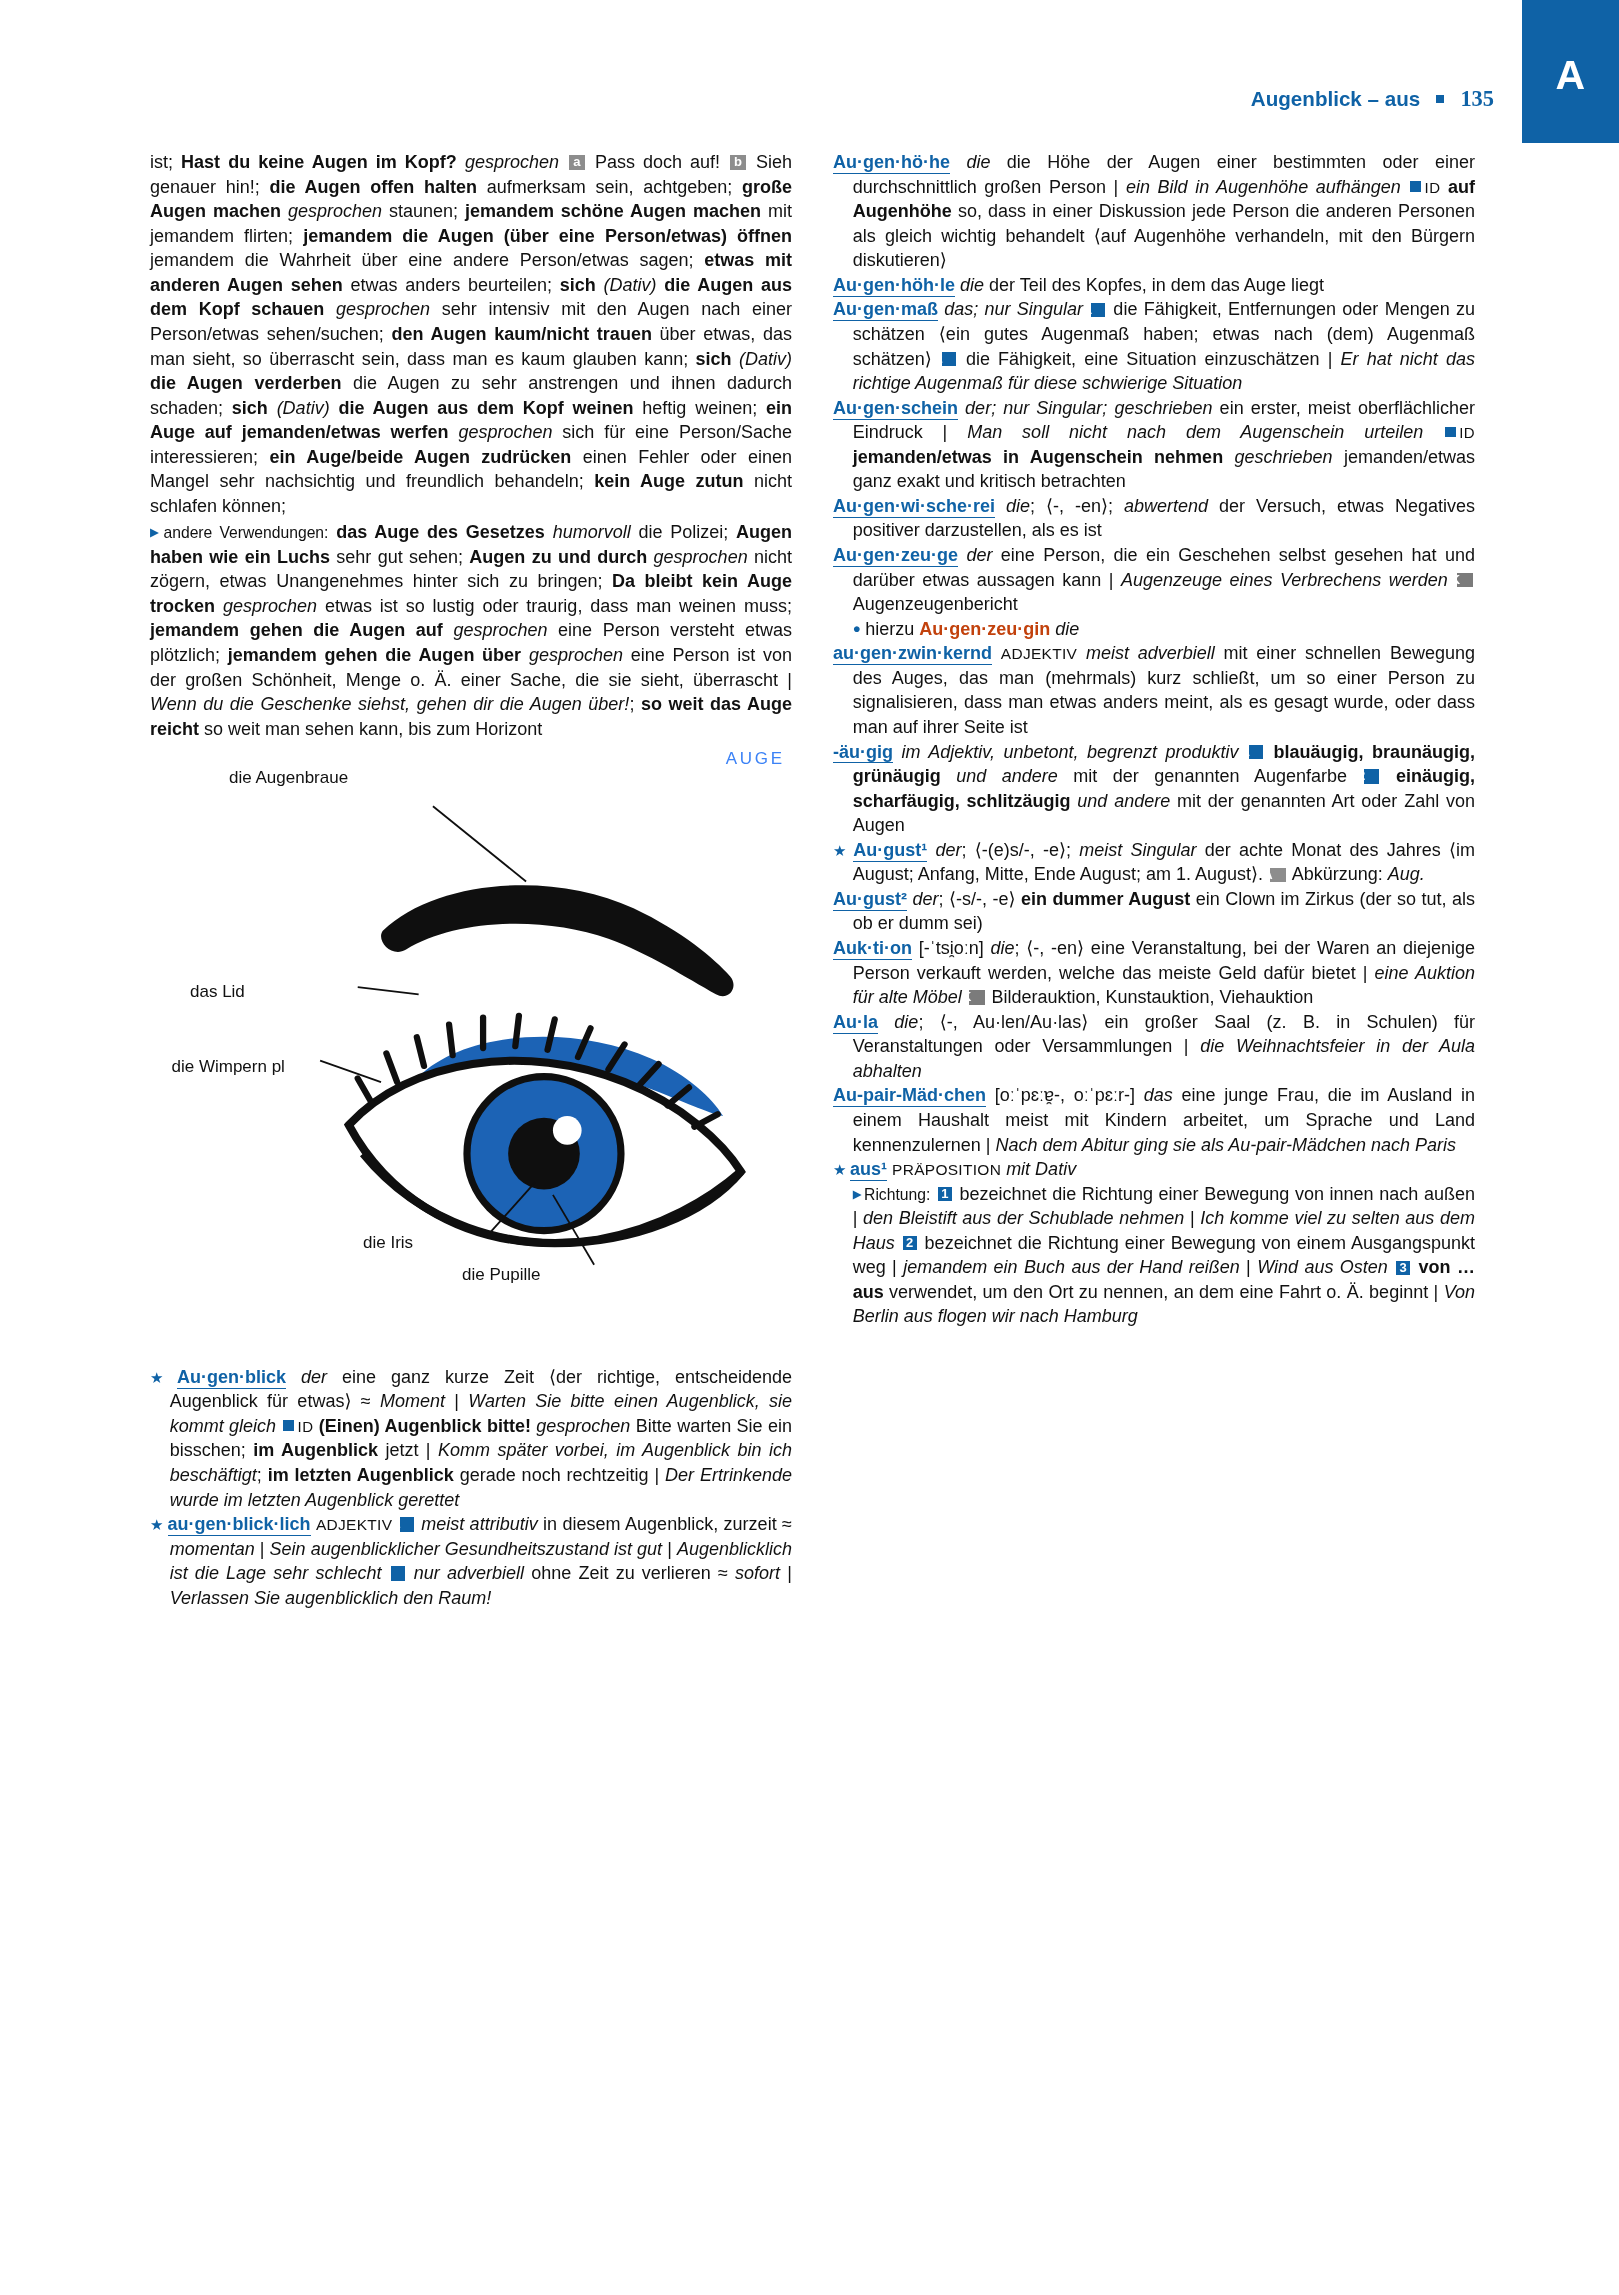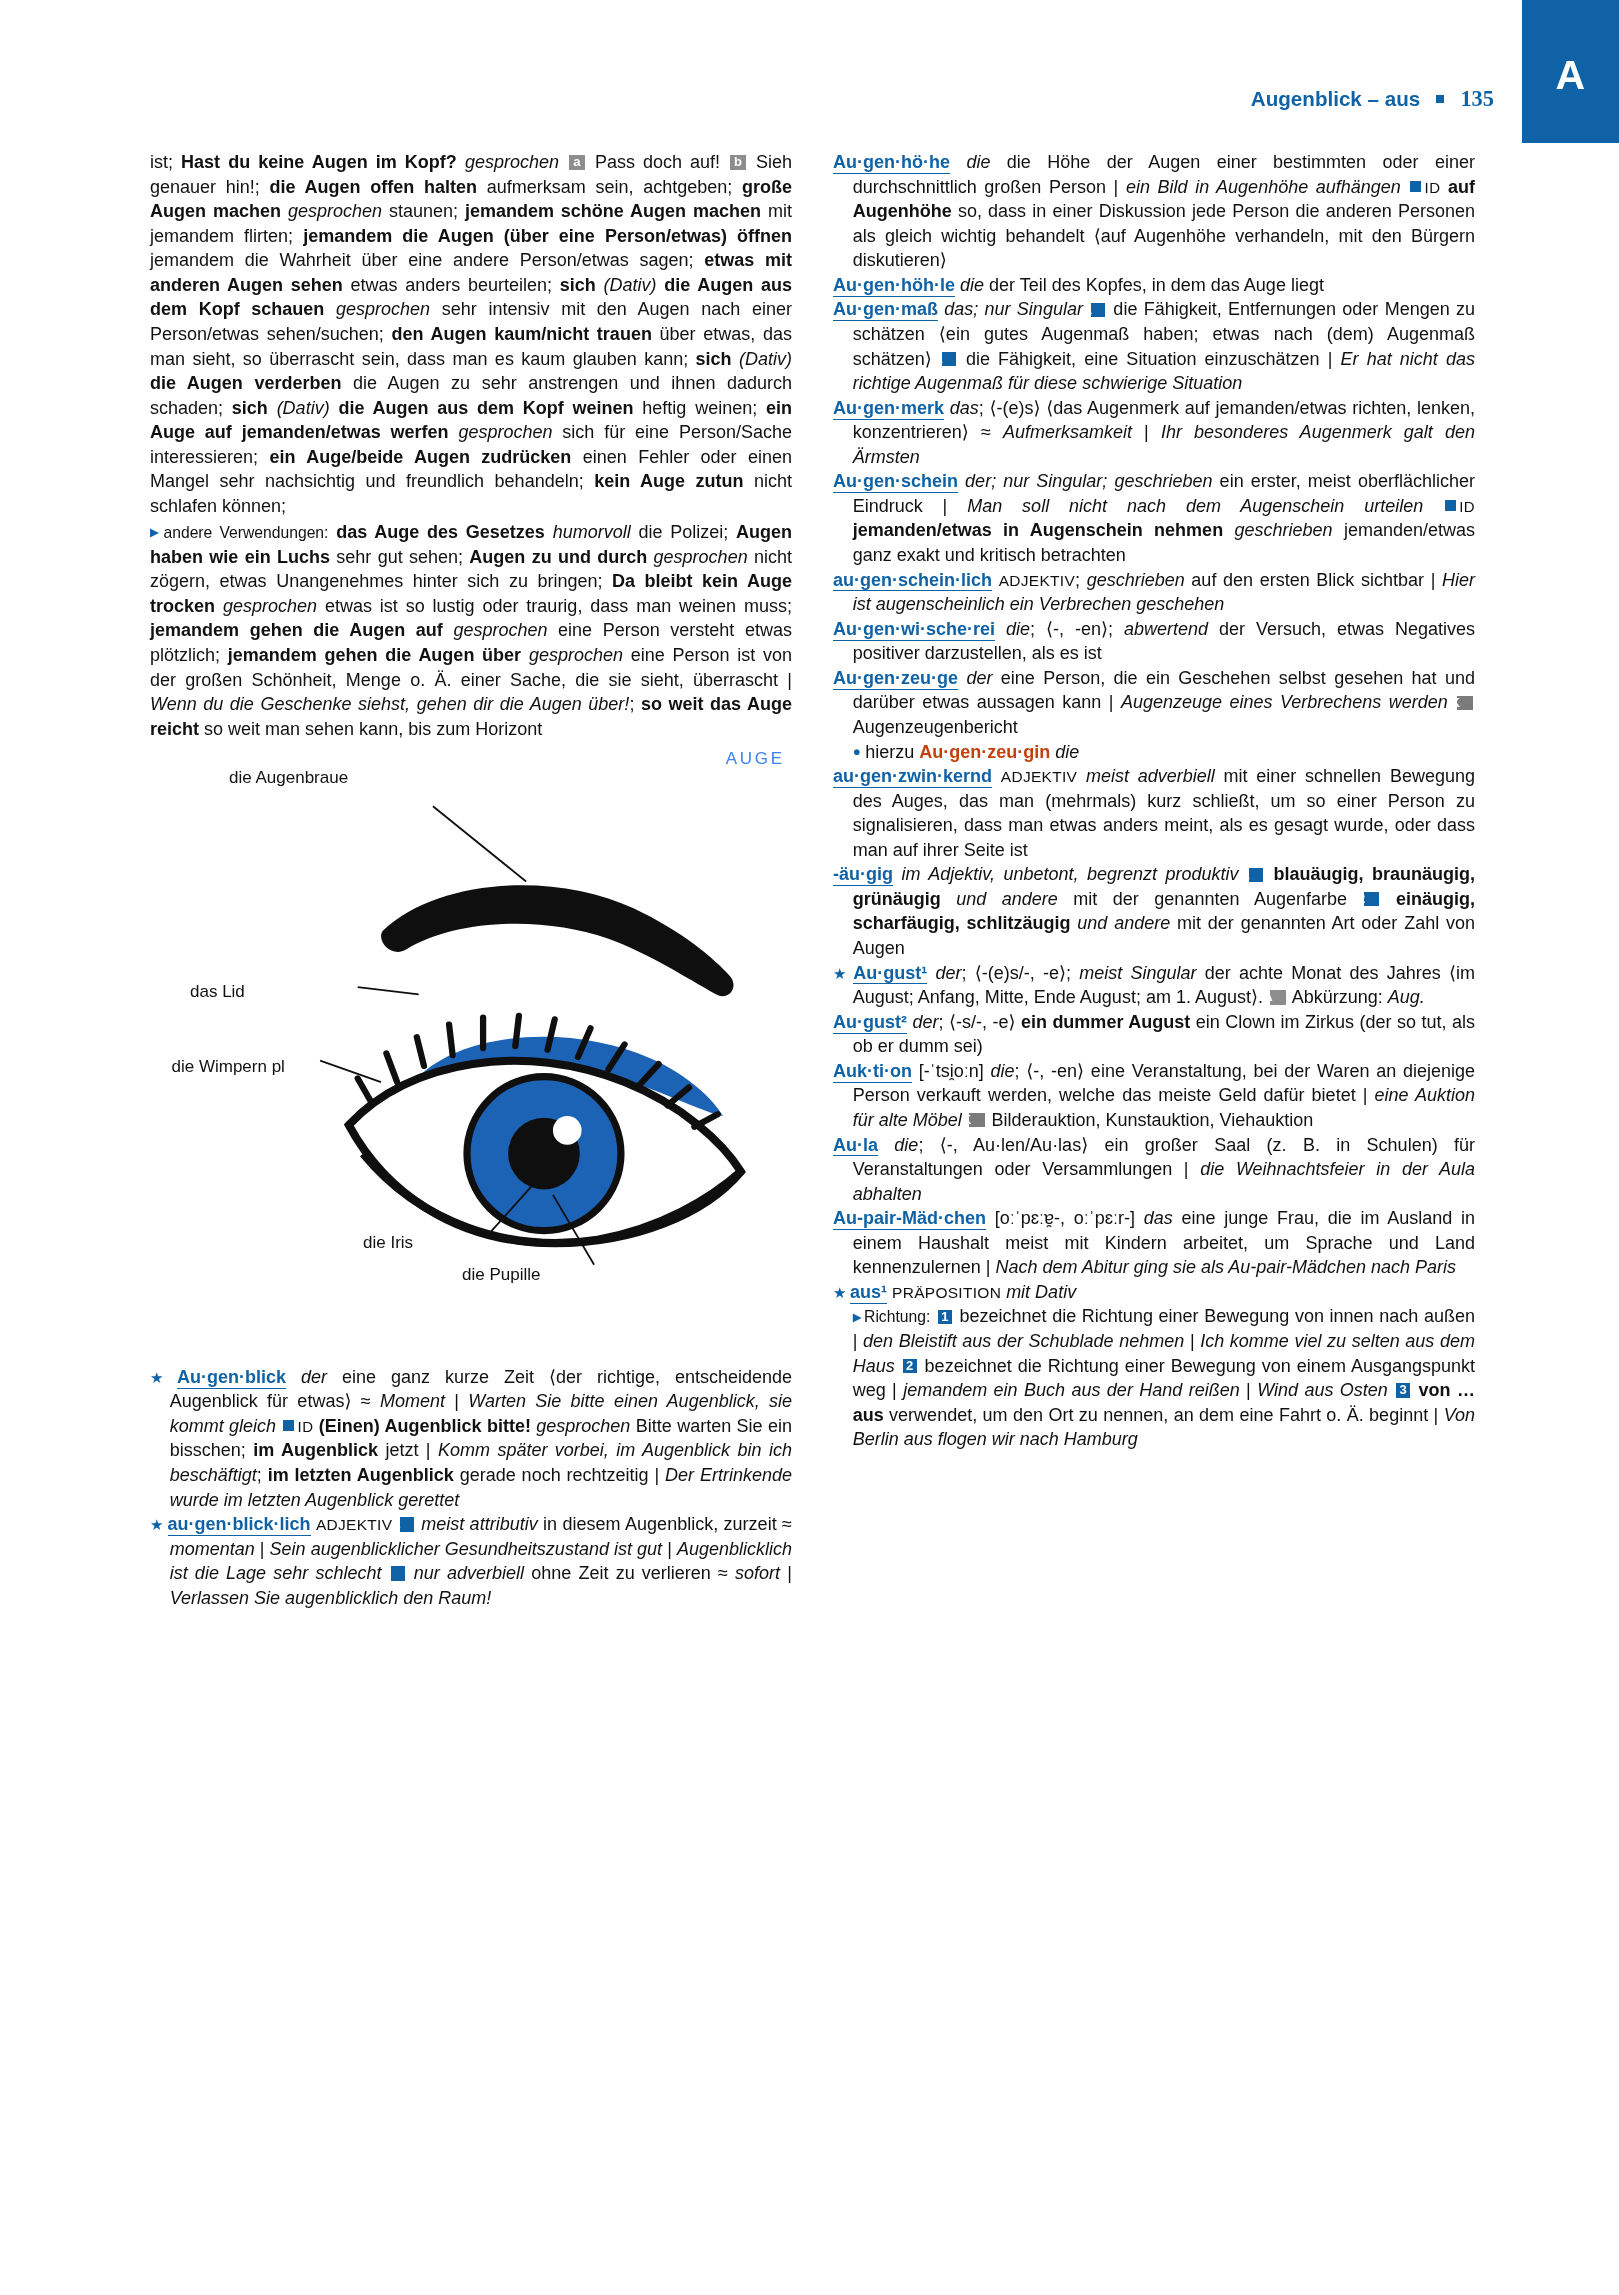--- a/index.html
+++ b/index.html
@@ -296,34 +296,26 @@
       <div class="entry">
         <span class="hw">Au·gen·höh·le</span>
         <span class="it">die</span> der Teil des Kopfes, in dem das Auge liegt
       </div>
 
       <div class="entry">
         <span class="hw">Au·gen·maß</span>
         <span class="it">das; nur Singular</span> <span class="sense">1</span> die Fähigkeit, Entfernungen oder Mengen zu schätzen ⟨ein gutes Augenmaß haben; etwas nach (dem) Augenmaß schätzen⟩ <span class="sense">2</span> die Fähigkeit, eine Situation einzuschätzen | <span class="it">Er hat nicht das richtige Augenmaß für diese schwierige Situation</span>
       </div>
 
-      <div class="entry">
-        <span class="hw">Au·gen·merk</span>
-        <span class="it">das</span>; ⟨-(e)s⟩ ⟨das Augenmerk auf jemanden/etwas richten, lenken, konzentrieren⟩ ≈ <span class="it">Aufmerksamkeit</span> | <span class="it">Ihr besonderes Augenmerk galt den Ärmsten</span>
-      </div>
 
       <div class="entry">
         <span class="hw">Au·gen·schein</span>
         <span class="it">der; nur Singular; geschrieben</span> ein erster, meist oberflächlicher Eindruck | <span class="it">Man soll nicht nach dem Augenschein urteilen</span> <span class="idmark"></span><span class="idlabel">ID</span> <b>jemanden/etwas in Augenschein nehmen</b> <span class="it">geschrieben</span> jemanden/etwas ganz exakt und kritisch betrachten
       </div>
 
-      <div class="entry">
-        <span class="hw">au·gen·schein·lich</span>
-        <span class="sc">ADJEKTIV</span>; <span class="it">geschrieben</span> auf den ersten Blick sichtbar | <span class="it">Hier ist augenscheinlich ein Verbrechen geschehen</span>
-      </div>
 
 
       <div class="entry">
         <span class="hw">Au·gen·wi·sche·rei</span>
         <span class="it">die</span>; ⟨-, -en⟩; <span class="it">abwertend</span> der Versuch, etwas Negatives positiver darzustellen, als es ist
       </div>
 
       <div class="entry">
         <span class="hw">Au·gen·zeu·ge</span>
         <span class="it">der</span> eine Person, die ein Geschehen selbst gesehen hat und darüber etwas aussagen kann | <span class="it">Augenzeuge eines Verbrechens werden</span> <span class="kbox">K</span> Augenzeugenbericht

